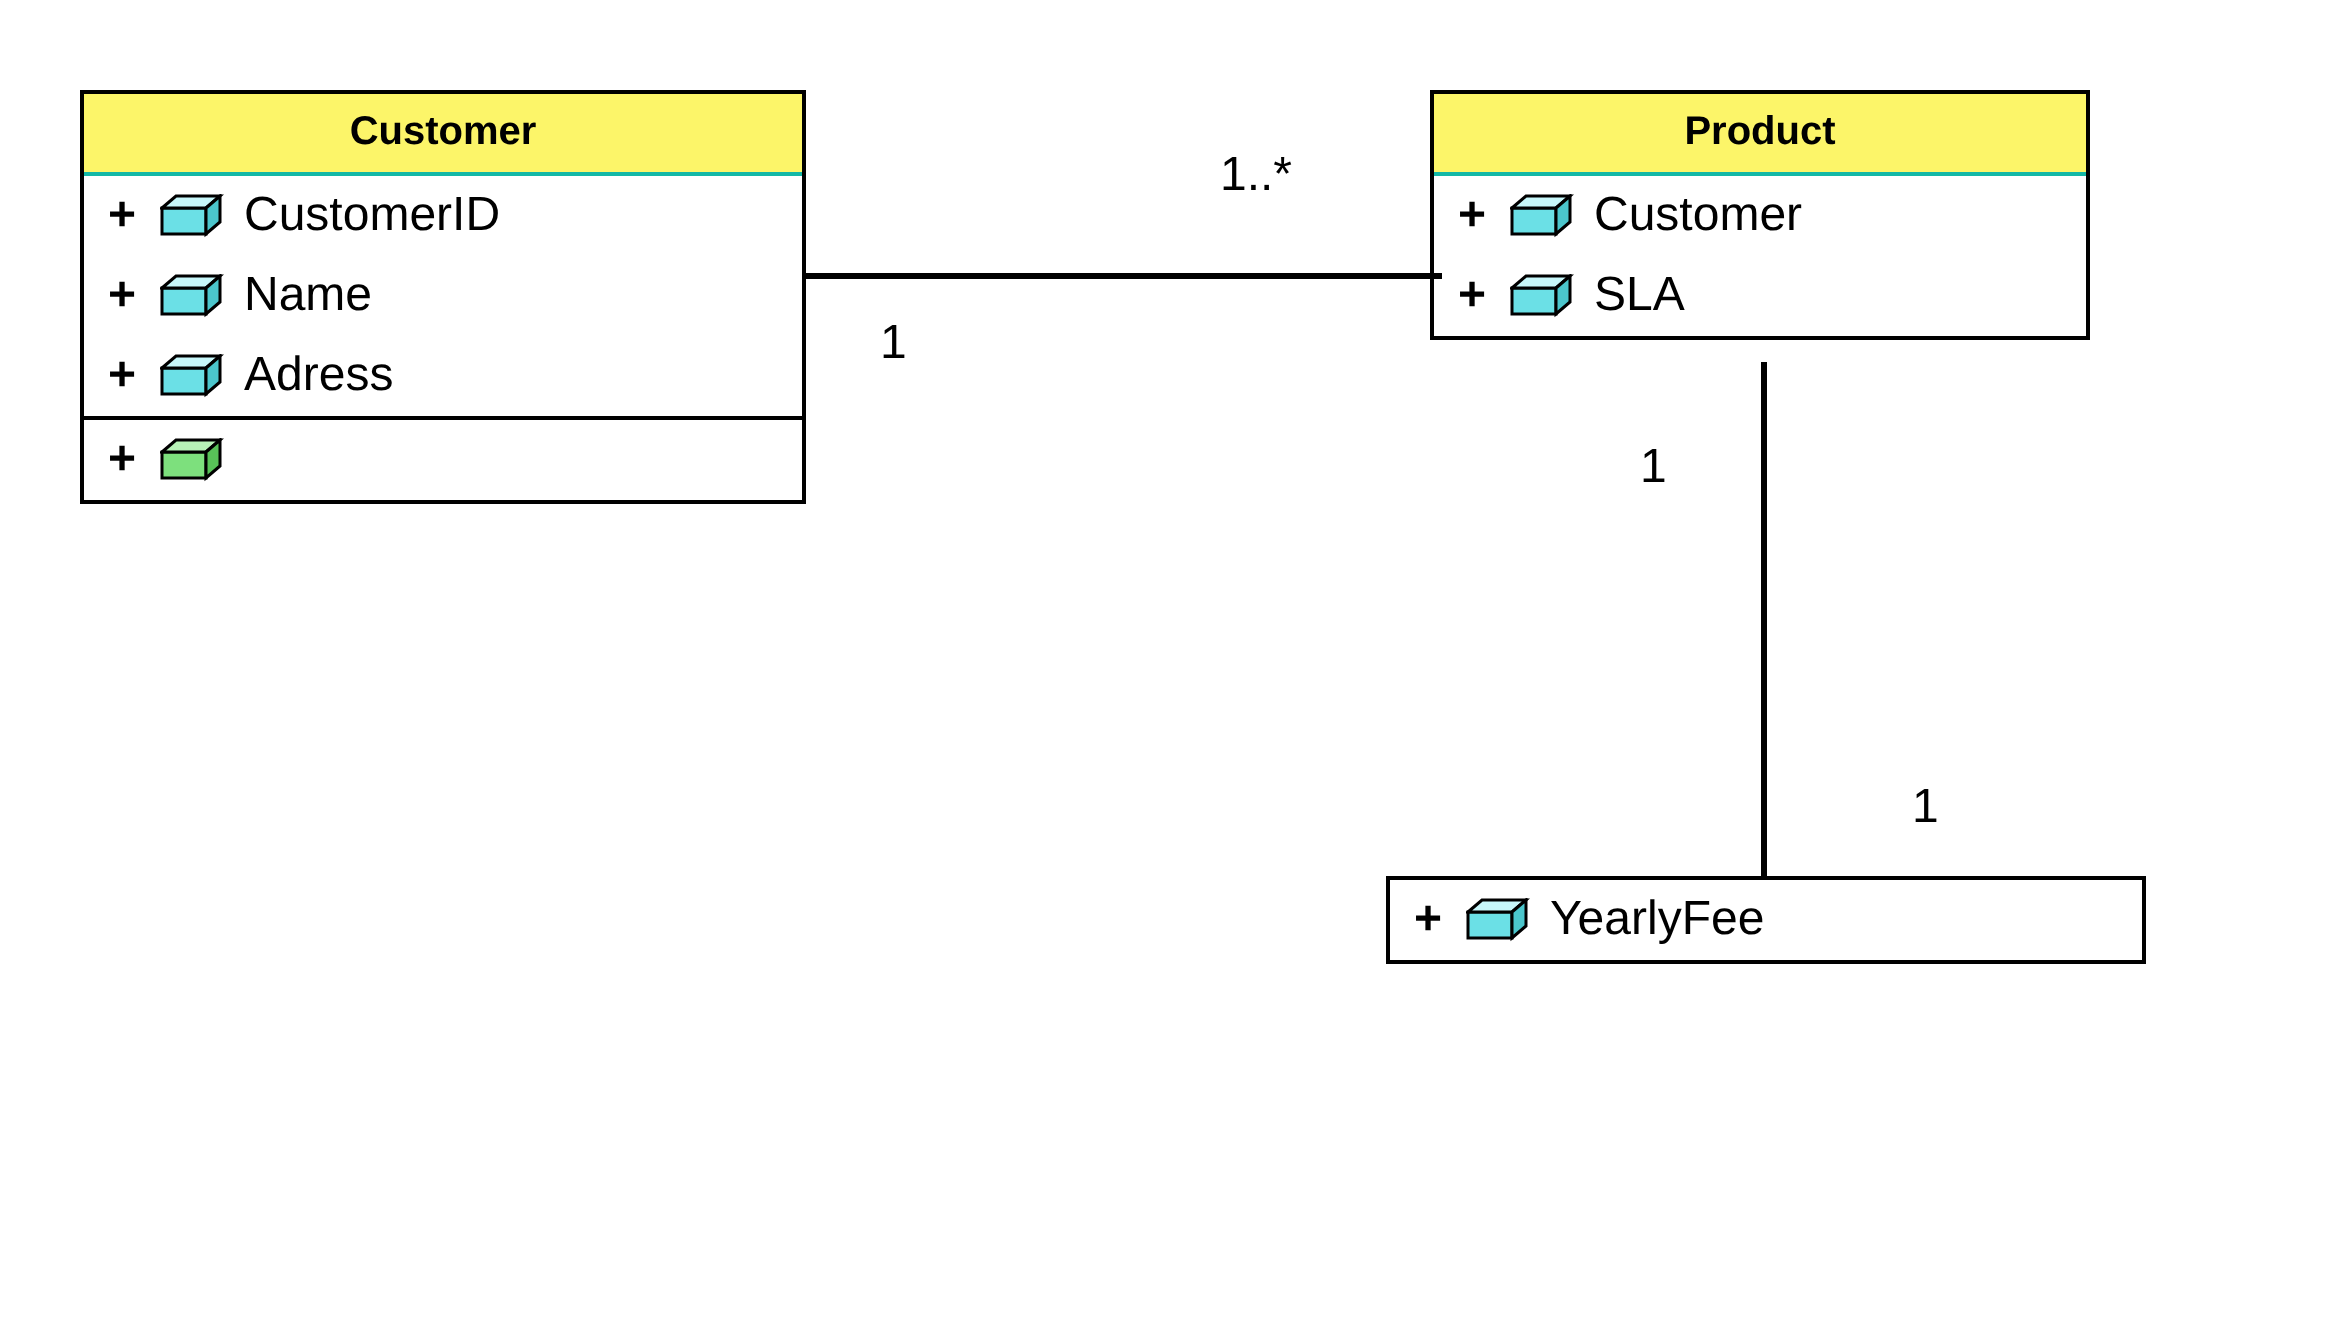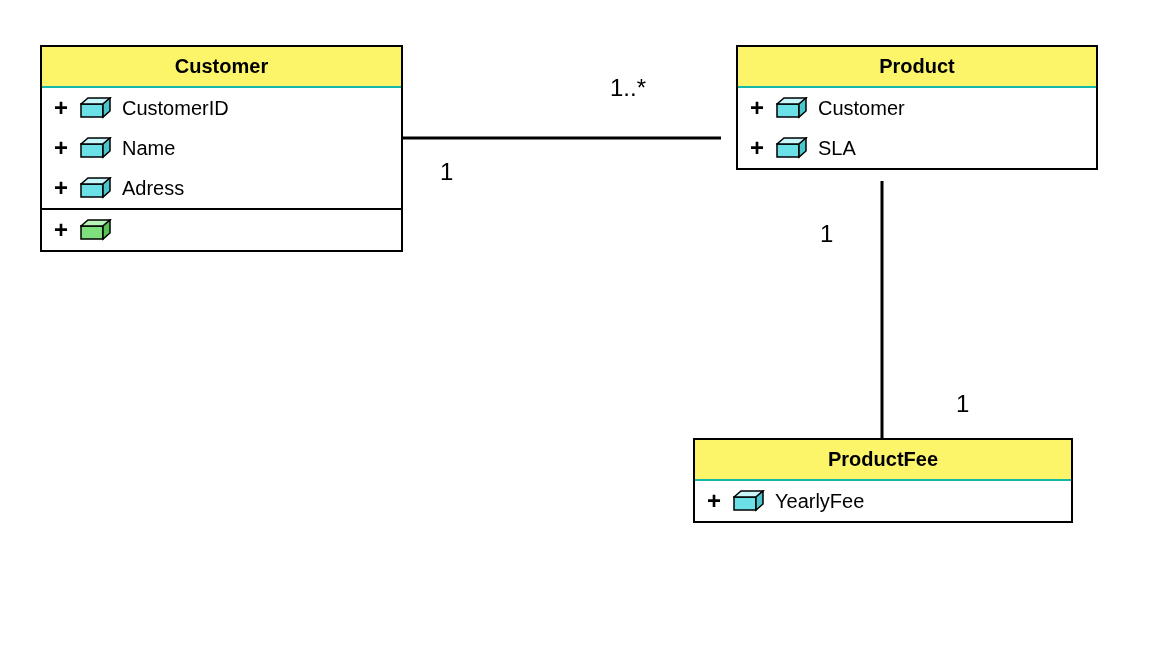--- a/index.html
+++ b/index.html
@@ -42,21 +42,21 @@
   .vis {
     font-weight: bold;
     width: 18px;
     text-align: center;
   }
   .attr-icon {
     display: inline-block;
   }
   .attr-icon svg { display: block; }
   .label {
-    font-size: 20px;
+    font-size: 24px;
   }
   .mult {
     position: absolute;
     font-size: 24px;
   }
   svg.connector {
     position: absolute;
     overflow: visible;
     pointer-events: none;
   }
@@ -116,21 +116,21 @@
               <rect x="1" y="7" width="22" height="13" fill="#7de07d" stroke="#000" stroke-width="1.5"></rect>
               <polygon points="1,7 8,1 30,1 23,7" fill="#b7f2b7" stroke="#000" stroke-width="1.5"></polygon>
               <polygon points="23,7 30,1 30,14 23,20" fill="#58c258" stroke="#000" stroke-width="1.5"></polygon>
             </g>
           </svg>
       </span>
     </div>
   </div>
 </div>
 
-<div class="uml-class" style="left:736px; top:45px; width:362px;">
+<div class="uml-class" style="left:715px; top:45px; width:330px;">
   <div class="uml-name">Product</div>
   <div class="uml-section">
     <div class="uml-row">
       <span class="vis">+</span>
       <span class="attr-icon">
         <svg width="32" height="22">
             <g>
               <rect x="1" y="7" width="22" height="13" fill="#6be0e6" stroke="#000" stroke-width="1.5"></rect>
               <polygon points="1,7 8,1 30,1 23,7" fill="#c7f7fa" stroke="#000" stroke-width="1.5"></polygon>
               <polygon points="23,7 30,1 30,14 23,20" fill="#4bc6cc" stroke="#000" stroke-width="1.5"></polygon>
@@ -149,21 +149,20 @@
               <polygon points="23,7 30,1 30,14 23,20" fill="#4bc6cc" stroke="#000" stroke-width="1.5"></polygon>
             </g>
           </svg>
       </span>
       <span class="label">SLA</span>
     </div>
   </div>
 </div>
 
 <div class="uml-class" style="left:693px; top:438px; width:380px;">
-  <div class="uml-name">ProductFee</div>
   <div class="uml-section">
     <div class="uml-row">
       <span class="vis">+</span>
       <span class="attr-icon">
         <svg width="32" height="22">
             <g>
               <rect x="1" y="7" width="22" height="13" fill="#6be0e6" stroke="#000" stroke-width="1.5"></rect>
               <polygon points="1,7 8,1 30,1 23,7" fill="#c7f7fa" stroke="#000" stroke-width="1.5"></polygon>
               <polygon points="23,7 30,1 30,14 23,20" fill="#4bc6cc" stroke="#000" stroke-width="1.5"></polygon>
             </g>

